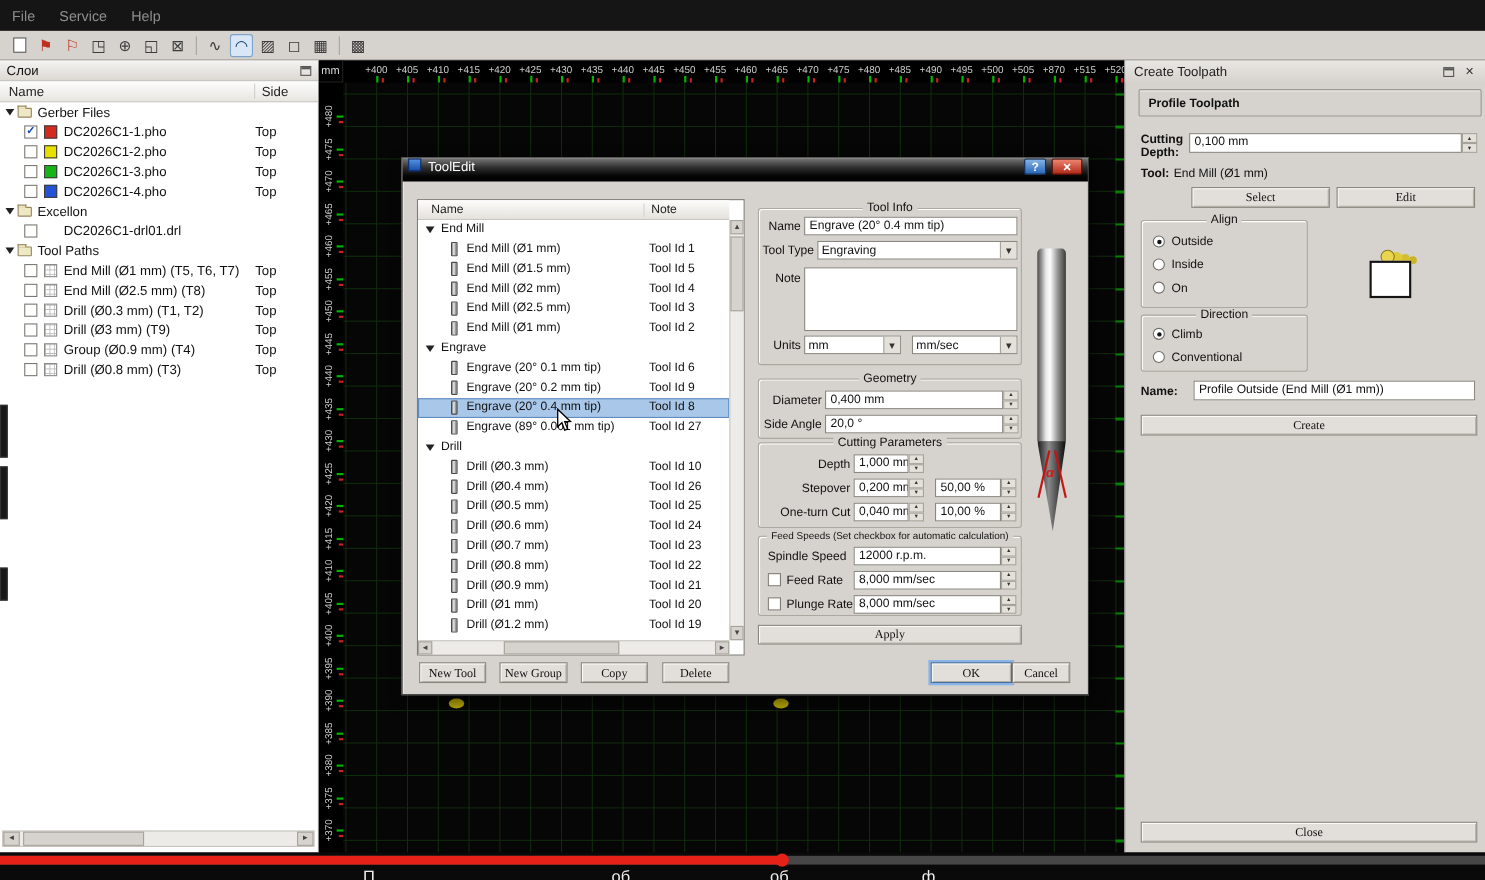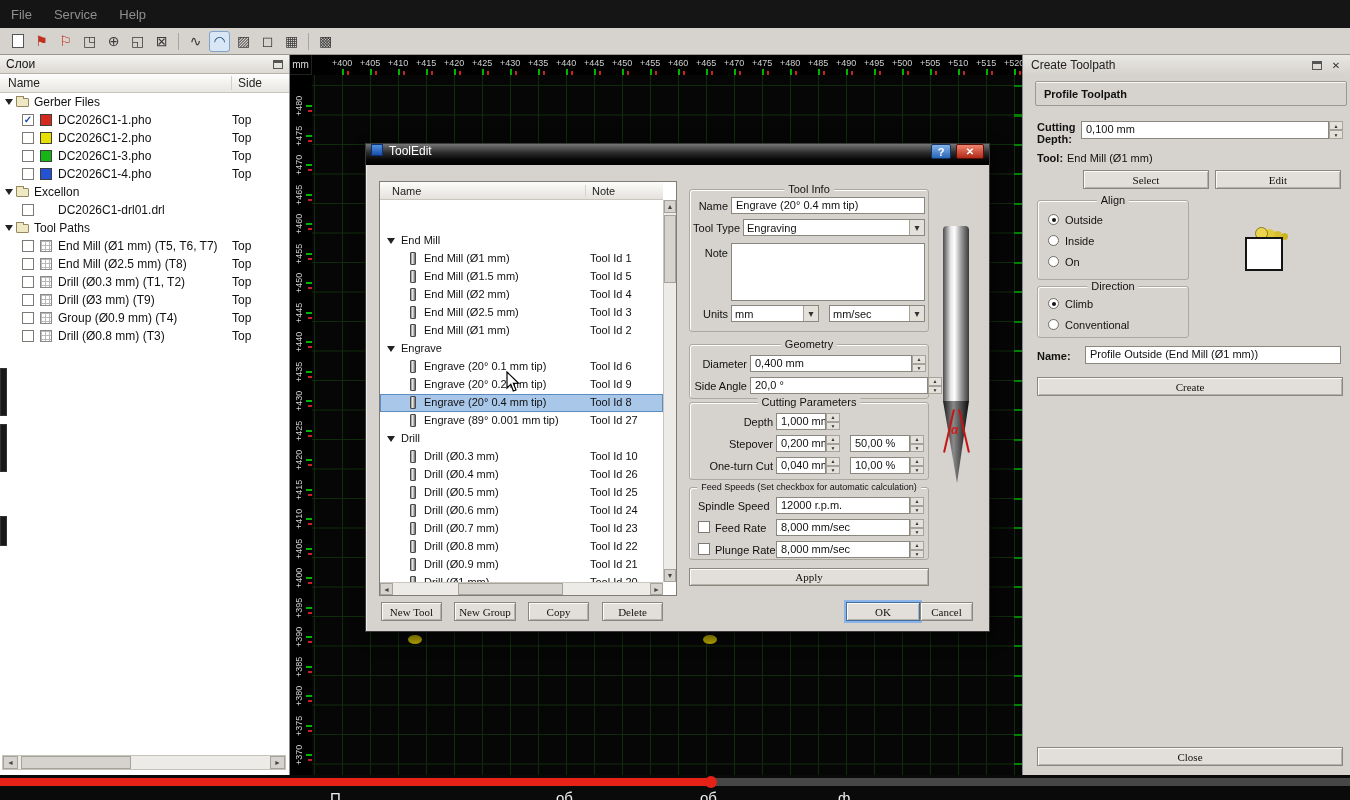--- a/index.html
+++ b/index.html
@@ -143,21 +143,21 @@
     align-items:center;justify-content:center;border-radius:2px;}
   .dlg-btn-close{margin-left:5px;width:28px;height:15px;background:linear-gradient(#ef8570,#b02a18);
     border:1px solid #5a0f07;color:#fff;font-size:10px;font-weight:bold;display:flex;
     align-items:center;justify-content:center;border-radius:2px;}
   .tlist{position:absolute;left:13px;top:37px;width:298px;height:415px;background:#fff;
     border:1px solid #7f7c76;}
   .tl-head{position:absolute;left:0;top:0;right:13px;height:18px;
     background:linear-gradient(#fcfcfb,#e5e2dc);border-bottom:1px solid #c9c6c0;color:#222;}
   .tl-head .h-name{position:absolute;left:12px;top:3px;}
   .tl-head .h-note{position:absolute;left:205px;top:3px;border-left:1px solid #d6d3cd;padding-left:6px;}
-  .tl-body{position:absolute;left:0;top:18px;right:13px;bottom:13px;overflow:hidden;margin-top:32px;}
+  .tl-body{position:absolute;left:0;top:18px;right:13px;bottom:13px;overflow:hidden;}
   .tl-row{position:relative;height:18px;}
   .tl-row .gtri{left:7px;top:6px;}
   .tl-row .glbl{position:absolute;left:21px;top:2px;white-space:nowrap;}
   .bit{position:absolute;left:30px;top:2px;width:6px;height:13px;
     background:linear-gradient(90deg,#8a8a8a,#ececec 40%,#6a6a6a);border:1px solid #4a4a4a;border-radius:1px;}
   .tl-row .tname{position:absolute;left:44px;top:2px;white-space:nowrap;}
   .tl-row .note{position:absolute;left:210px;top:2px;white-space:nowrap;}
   .tl-row.selected{background:#a9c7e8;outline:1px solid #5d8cc0;outline-offset:-1px;}
   .vscroll{position:absolute;right:0;top:18px;width:13px;bottom:13px;background:#ecebe7;
     border-left:1px solid #c9c6c0;}
@@ -419,21 +419,21 @@
         <span class="rtickr" style="left: 561px;"></span>
         <span class="rlabel" style="left: 574px;">+495</span>
         <span class="rtickg" style="left: 584px;"></span>
         <span class="rtickr" style="left: 589px;"></span>
         <span class="rlabel" style="left: 602px;">+500</span>
         <span class="rtickg" style="left: 612px;"></span>
         <span class="rtickr" style="left: 617px;"></span>
         <span class="rlabel" style="left: 630px;">+505</span>
         <span class="rtickg" style="left: 640px;"></span>
         <span class="rtickr" style="left: 645px;"></span>
-        <span class="rlabel" style="left: 658px;">+510</span>
+        <span class="rlabel" style="left: 658px;">+870</span>
         <span class="rtickg" style="left: 668px;"></span>
         <span class="rtickr" style="left: 673px;"></span>
         <span class="rlabel" style="left: 686px;">+515</span>
         <span class="rtickg" style="left: 696px;"></span>
         <span class="rtickr" style="left: 701px;"></span>
         <span class="rlabel" style="left: 714px;">+520</span>
         <span class="rtickg" style="left: 724px;"></span>
         <span class="rtickr" style="left: 729px;"></span>
       </div>
     <div class="vruler" id="vruler">
@@ -741,21 +741,21 @@
       <span class="gtitle">Geometry</span>
       <span class="flabel" style="left:2px;top:13px;width:55px;">Diameter</span>
       <div class="fieldspin" style="left:60px;top:10px;width:176px;height:17px;">
         <span class="fs-field">0,400 mm</span>
         <span class="spin">
             <i class="su"></i>
             <i class="sd"></i>
           </span>
       </div>
       <span class="flabel" style="left:0px;top:35px;width:57px;">Side Angle</span>
-      <div class="fieldspin" style="left:60px;top:32px;width:192px;height:17px;">
+      <div class="fieldspin" style="left:60px;top:32px;width:176px;height:17px;">
         <span class="fs-field">20,0 °</span>
         <span class="spin">
             <i class="su"></i>
             <i class="sd"></i>
           </span>
       </div>
     </div>
 
     <div class="group" style="left:323px;top:258px;width:240px;height:78px;">
       <span class="gtitle">Cutting Parameters</span>

